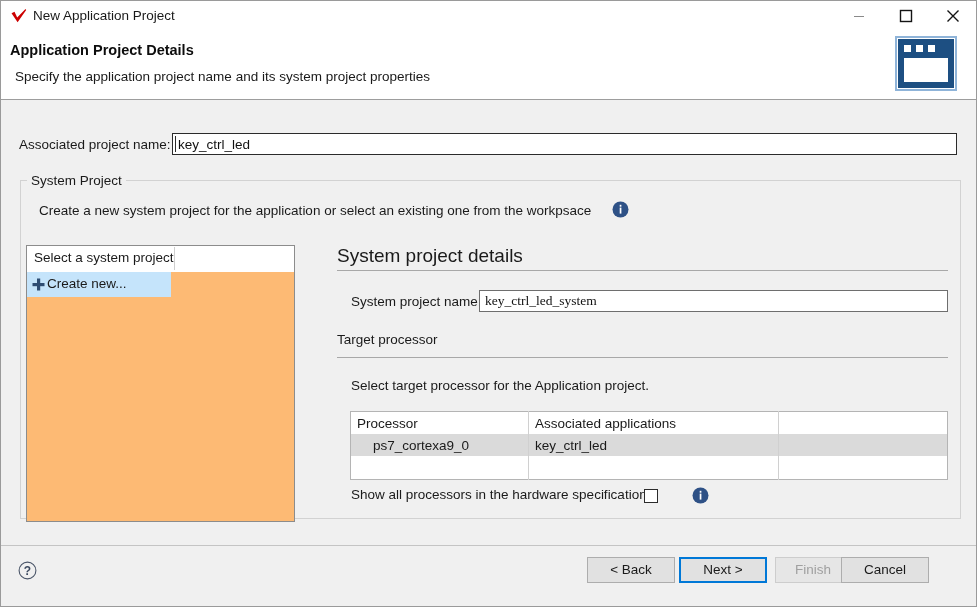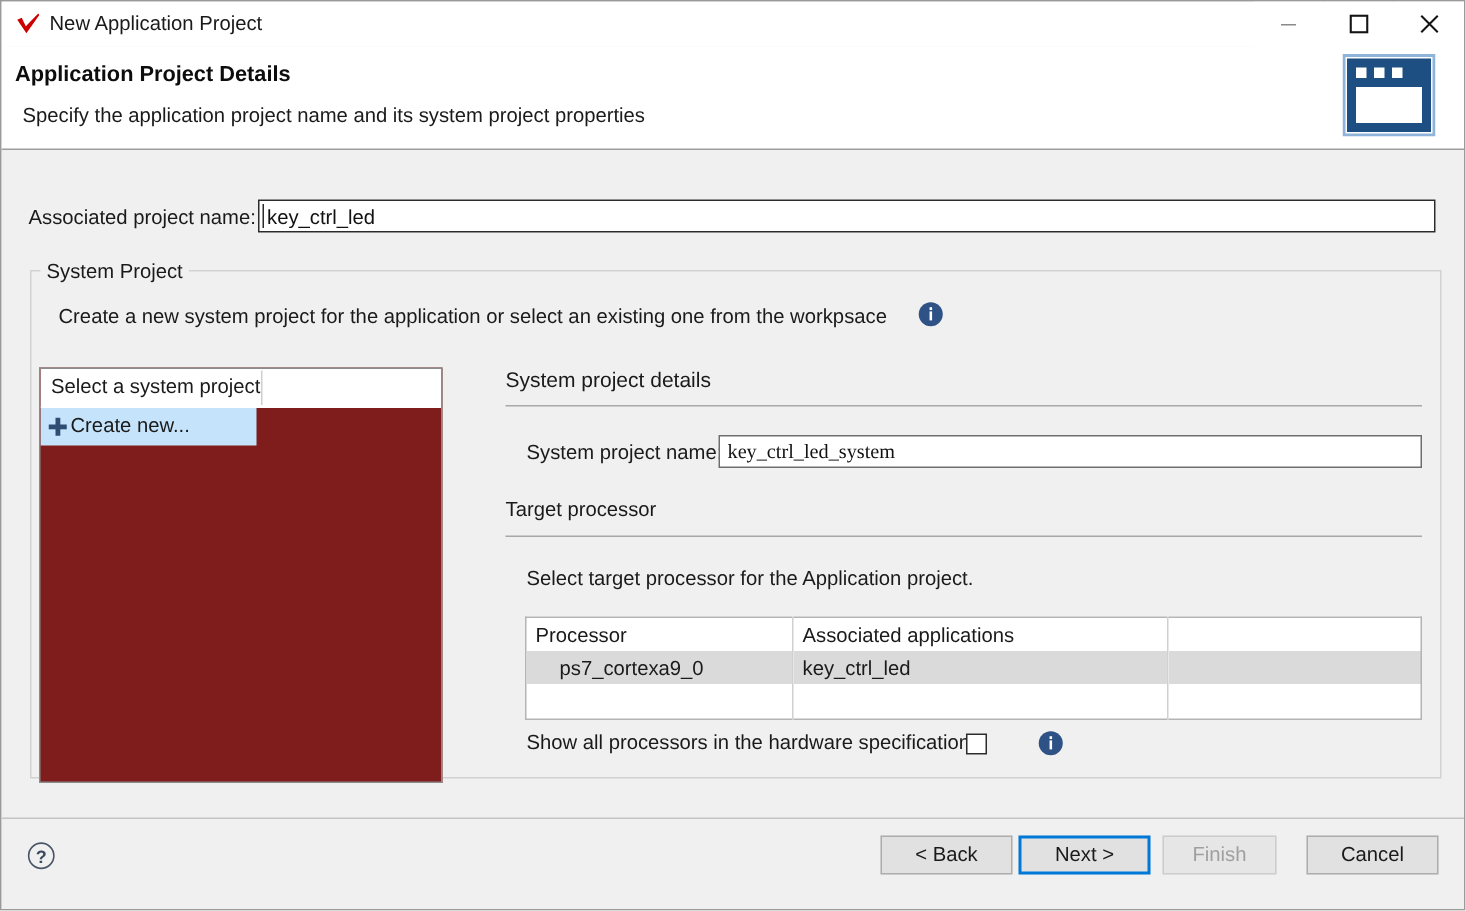--- a/index.html
+++ b/index.html
@@ -151,21 +151,21 @@
     width: 17px; height: 17px;
   }
 
   
   #listbox {
     position: absolute;
     left: 25px; top: 144px;
     width: 269px; height: 277px;
     box-sizing: border-box;
     border: 1px solid #8c8c8c;
-    background: #7f1d1d;
+    background: #fdba74;
     overflow: hidden;
   }
   #list-colheader {
     position: relative;
     height: 25px;
     background: #ffffff;
     border-bottom: 1px solid #ffffff;
   }
   #list-colheader-label {
     position: absolute;
@@ -197,21 +197,21 @@
     left: 20px; top: 4px;
     font-size: 13.5px;
     color: #1a1a1a;
     white-space: nowrap;
   }
 
   
   #sysdetails-title {
     position: absolute;
     left: 336px; top: 144px;
-    font-size: 14px;
+    font-size: 19px;
     white-space: nowrap;
   }
   #sysdetails-rule {
     position: absolute;
     left: 336px; top: 169px;
     width: 611px; height: 1px;
     background: #a8a8a8;
   }
   #sysname-label {
     position: absolute;
@@ -328,21 +328,21 @@
     font-size: 13.5px;
     color: #1a1a1a;
     text-align: center;
     line-height: 24px;
     cursor: default;
     padding: 0;
   }
   #btn-back   { left: 586px; width: 88px; }
   #btn-next   { left: 678px; width: 88px; border: 2px solid #0078d7; line-height: 22px; }
   #btn-finish { left: 774px; width: 76px; color: #a0a0a0; border-color: #cdcdcd; background:#e6e6e6; }
-  #btn-cancel { left: 870px; width: 88px; text-align: center; }
+  #btn-cancel { left: 840px; width: 88px; text-align: center; }
 </style>
 </head>
 <body>
 
 <div id="dialog">
 
   <div id="titlebar">
     <span id="title-logo">
       <svg width="20" height="20" viewBox="0 0 20 20">
         <path d="M2.5 7.2 L5.5 5.8 L8.2 11.5 L16.5 3.0 L17.2 4.0 L8.6 16.2 Z" fill="#cc0000"></path>

